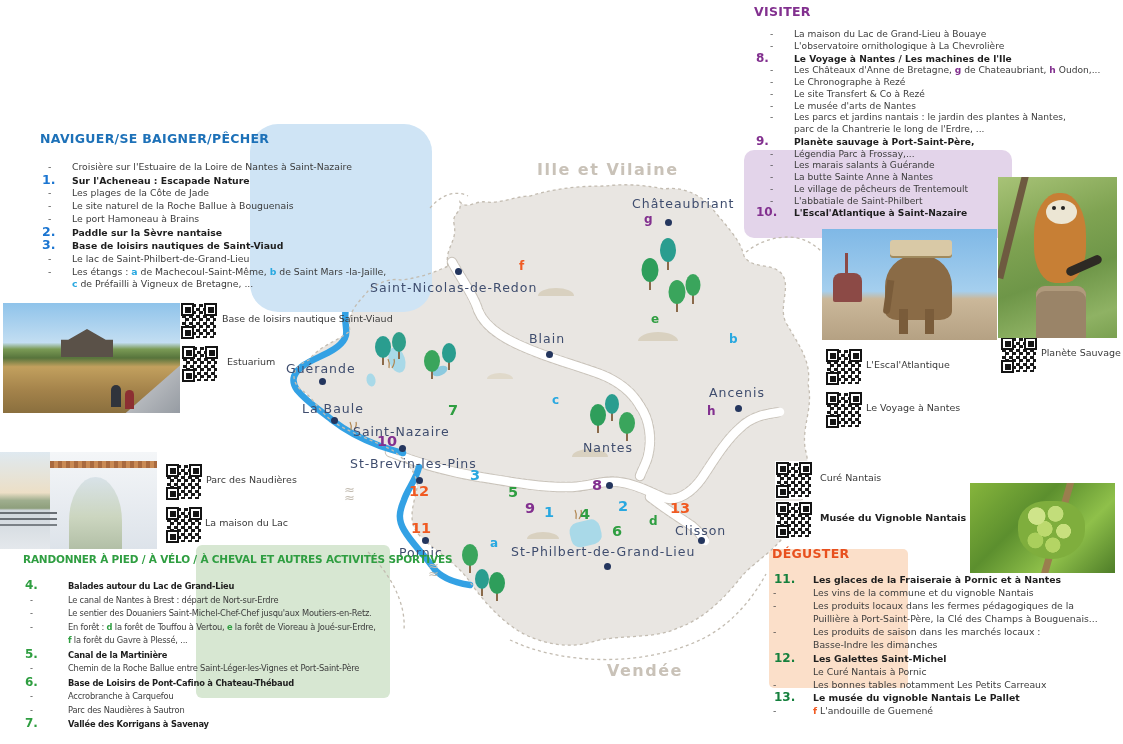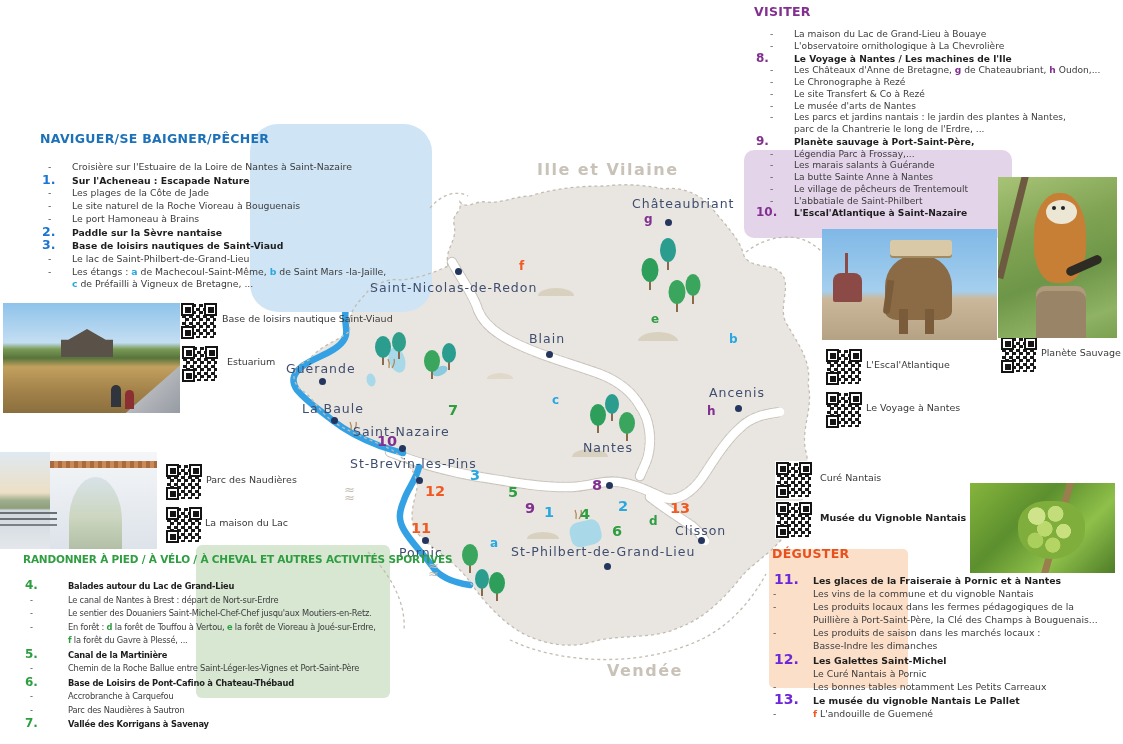--- a/index.html
+++ b/index.html
@@ -40,21 +40,21 @@
   #sec-vis .mk.num{padding-left:2px;font-size:12px;color:#82308f;}
   #sec-ran{left:23px;top:553px;font-size:8.3px;letter-spacing:-.2px;}
   #sec-ran .h{color:#2f9e41;font-size:10.5px;margin-bottom:14px;letter-spacing:-.2px;}
   #sec-ran .row{line-height:13.5px;}
   #sec-ran .mk{width:45px;padding-left:7px;}
   #sec-ran .mk.num{padding-left:2px;font-size:12px;color:#2f9e41;}
   #sec-deg{left:772px;top:546px;font-size:9.3px;}
   #sec-deg .h{color:#e8501e;font-size:12.5px;margin-bottom:12px;letter-spacing:.3px;}
   #sec-deg .row{line-height:13.1px;}
   #sec-deg .mk{width:41px;padding-left:1px;}
-  #sec-deg .mk.num{padding-left:2px;font-size:14px;color:#6d28d9;}
+  #sec-deg .mk.num{padding-left:2px;font-size:12px;color:#15803d;}
   
   #qr-layer{position:absolute;left:0;top:0;width:100%;height:100%;z-index:6;}
   .qr{position:absolute;width:34px;height:34px;
       background:repeating-conic-gradient(#1a1a1a 0% 25%,#fff 0% 50%) 0 0/7px 7px;
       outline:2px solid #fff;}
   .qr i{position:absolute;width:9px;height:9px;border:2px solid #141414;background:#fff;}
   .qr i::after{content:"";position:absolute;inset:1.5px;background:#141414;}
   .qr .tl{left:-1px;top:-1px;}.qr .tr{right:-1px;top:-1px;}.qr .bl{left:-1px;bottom:-1px;}
   .qr-label{position:absolute;font-size:9.5px;color:#3a3a3a;white-space:nowrap;}
   .qr-label.bold{font-weight:bold;color:#222;}
@@ -285,21 +285,21 @@
       <div class="marker num" style="left: 618px; top: 498px; color: rgb(41, 168, 224);">2</div>
       <div class="marker num" style="left: 470px; top: 467px; color: rgb(41, 168, 224);">3</div>
       <div class="marker num" style="left: 580px; top: 506px; color: rgb(47, 158, 65);">4</div>
       <div class="marker num" style="left: 508px; top: 484px; color: rgb(47, 158, 65);">5</div>
       <div class="marker num" style="left: 612px; top: 523px; color: rgb(47, 158, 65);">6</div>
       <div class="marker num" style="left: 448px; top: 402px; color: rgb(47, 158, 65);">7</div>
       <div class="marker num" style="left: 592px; top: 477px; color: rgb(130, 48, 143);">8</div>
       <div class="marker num" style="left: 525px; top: 500px; color: rgb(130, 48, 143);">9</div>
       <div class="marker num" style="left: 377px; top: 433px; color: rgb(130, 48, 143);">10</div>
       <div class="marker num" style="left: 411px; top: 520px; color: rgb(240, 90, 34);">11</div>
-      <div class="marker num" style="left: 409px; top: 483px; color: rgb(240, 90, 34); margin-left: 16px;">12</div>
+      <div class="marker num" style="left: 409px; top: 483px; color: rgb(240, 90, 34);">12</div>
       <div class="marker num" style="left: 670px; top: 500px; color: rgb(240, 90, 34);">13</div>
       <div class="marker ltr" style="left: 490px; top: 536px; color: rgb(41, 168, 224);">a</div>
       <div class="marker ltr" style="left: 729px; top: 332px; color: rgb(41, 168, 224);">b</div>
       <div class="marker ltr" style="left: 552px; top: 393px; color: rgb(41, 168, 224);">c</div>
       <div class="marker ltr" style="left: 649px; top: 514px; color: rgb(47, 158, 65);">d</div>
       <div class="marker ltr" style="left: 651px; top: 312px; color: rgb(47, 158, 65);">e</div>
       <div class="marker ltr" style="left: 519px; top: 259px; color: rgb(240, 90, 34);">f</div>
       <div class="marker ltr" style="left: 644px; top: 212px; color: rgb(130, 48, 143);">g</div>
       <div class="marker ltr" style="left: 707px; top: 404px; color: rgb(130, 48, 143);">h</div>
     </div>
@@ -314,21 +314,21 @@
         <div class="row">
           <span class="mk num">1.</span>
           <span class="tx bold"><span>Sur l'Acheneau : Escapade Nature</span></span>
         </div>
         <div class="row">
           <span class="mk">-</span>
           <span class="tx"><span>Les plages de la Côte de Jade</span></span>
         </div>
         <div class="row">
           <span class="mk">-</span>
-          <span class="tx"><span>Le site naturel de la Roche Vioreau à Bouguenais</span></span>
+          <span class="tx"><span>Le site naturel de la Roche Ballue à Bouguenais</span></span>
         </div>
         <div class="row">
           <span class="mk">-</span>
           <span class="tx"><span>Le port Hamoneau à Brains</span></span>
         </div>
         <div class="row">
           <span class="mk num">2.</span>
           <span class="tx bold"><span>Paddle sur la Sèvre nantaise</span></span>
         </div>
         <div class="row">

